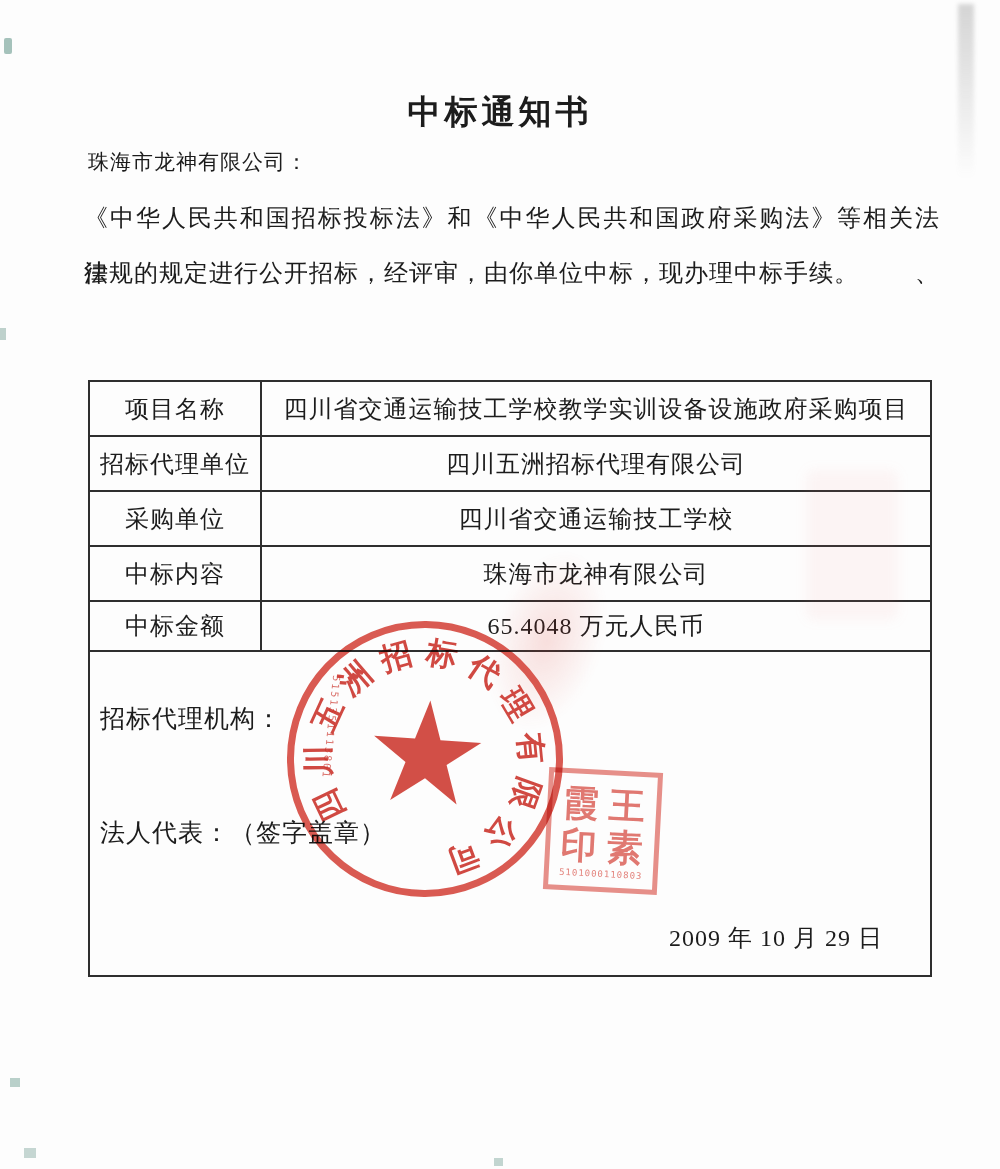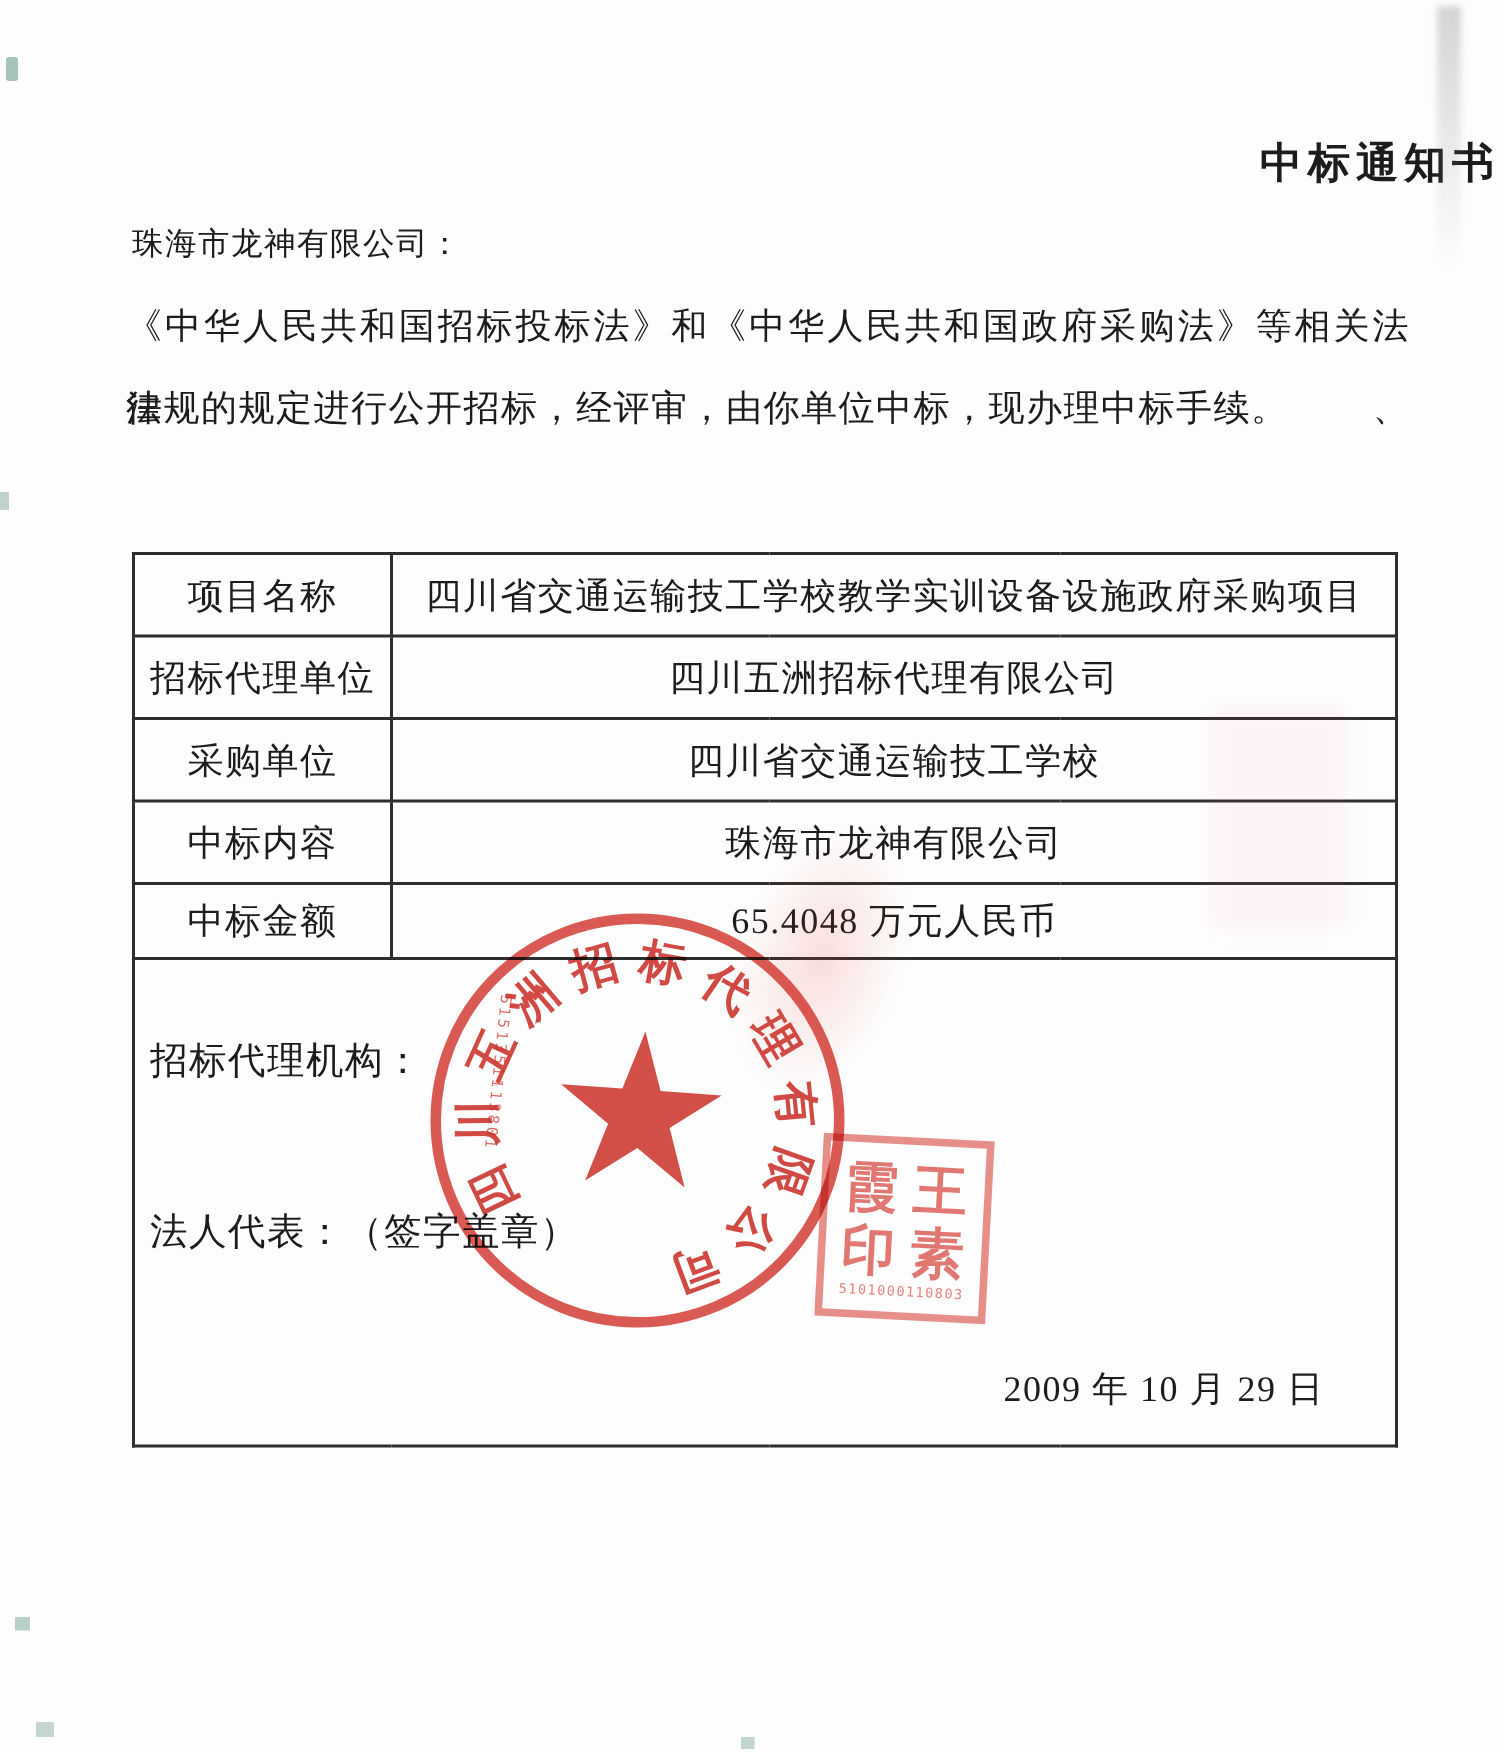--- a/index.html
+++ b/index.html
@@ -4,33 +4,33 @@
 <style>
   html,body { margin:0; padding:0; background:#ffffff; }
   .page {
     position:relative; width:1000px; height:1169px;
     background:#fdfdfd; overflow:hidden;
     font-family:"Liberation Serif", serif; color:#1c1c1c;
   }
   
   .doc-title {
     position:absolute; top:90px; left:0; width:1000px;
-    text-align:right; font-size:28px; font-weight:bold; letter-spacing:4px;
+    text-align:center; font-size:33px; font-weight:bold; letter-spacing:4px;
   }
   .addressee {
     position:absolute; top:148px; left:88px; font-size:21px; letter-spacing:1px;
   }
   
   .body-par { position:absolute; top:191px; left:84px; width:856px; font-size:24px; }
   .body-line { height:55px; line-height:55px; white-space:nowrap; letter-spacing:1px; }
   .body-line.justify { white-space:normal; text-align:justify; text-align-last:justify; }
   .body-line.indent { text-indent:48px; }
   
   table.award {
-    position:absolute; left:88px; top:368px; width:842px;
+    position:absolute; left:88px; top:380px; width:842px;
     border-collapse:collapse; table-layout:fixed;
   }
   table.award td {
     border:2px solid #2e2e2e; text-align:center; vertical-align:middle;
     font-size:24px; padding:0; letter-spacing:1px;
   }
   table.award tr.r { height:55px; }
   table.award tr.r7 { height:50px;margin-top:24px; }
   table.award tr.sig { height:325px; }
   td.sig-cell { position:relative; text-align:left; }

